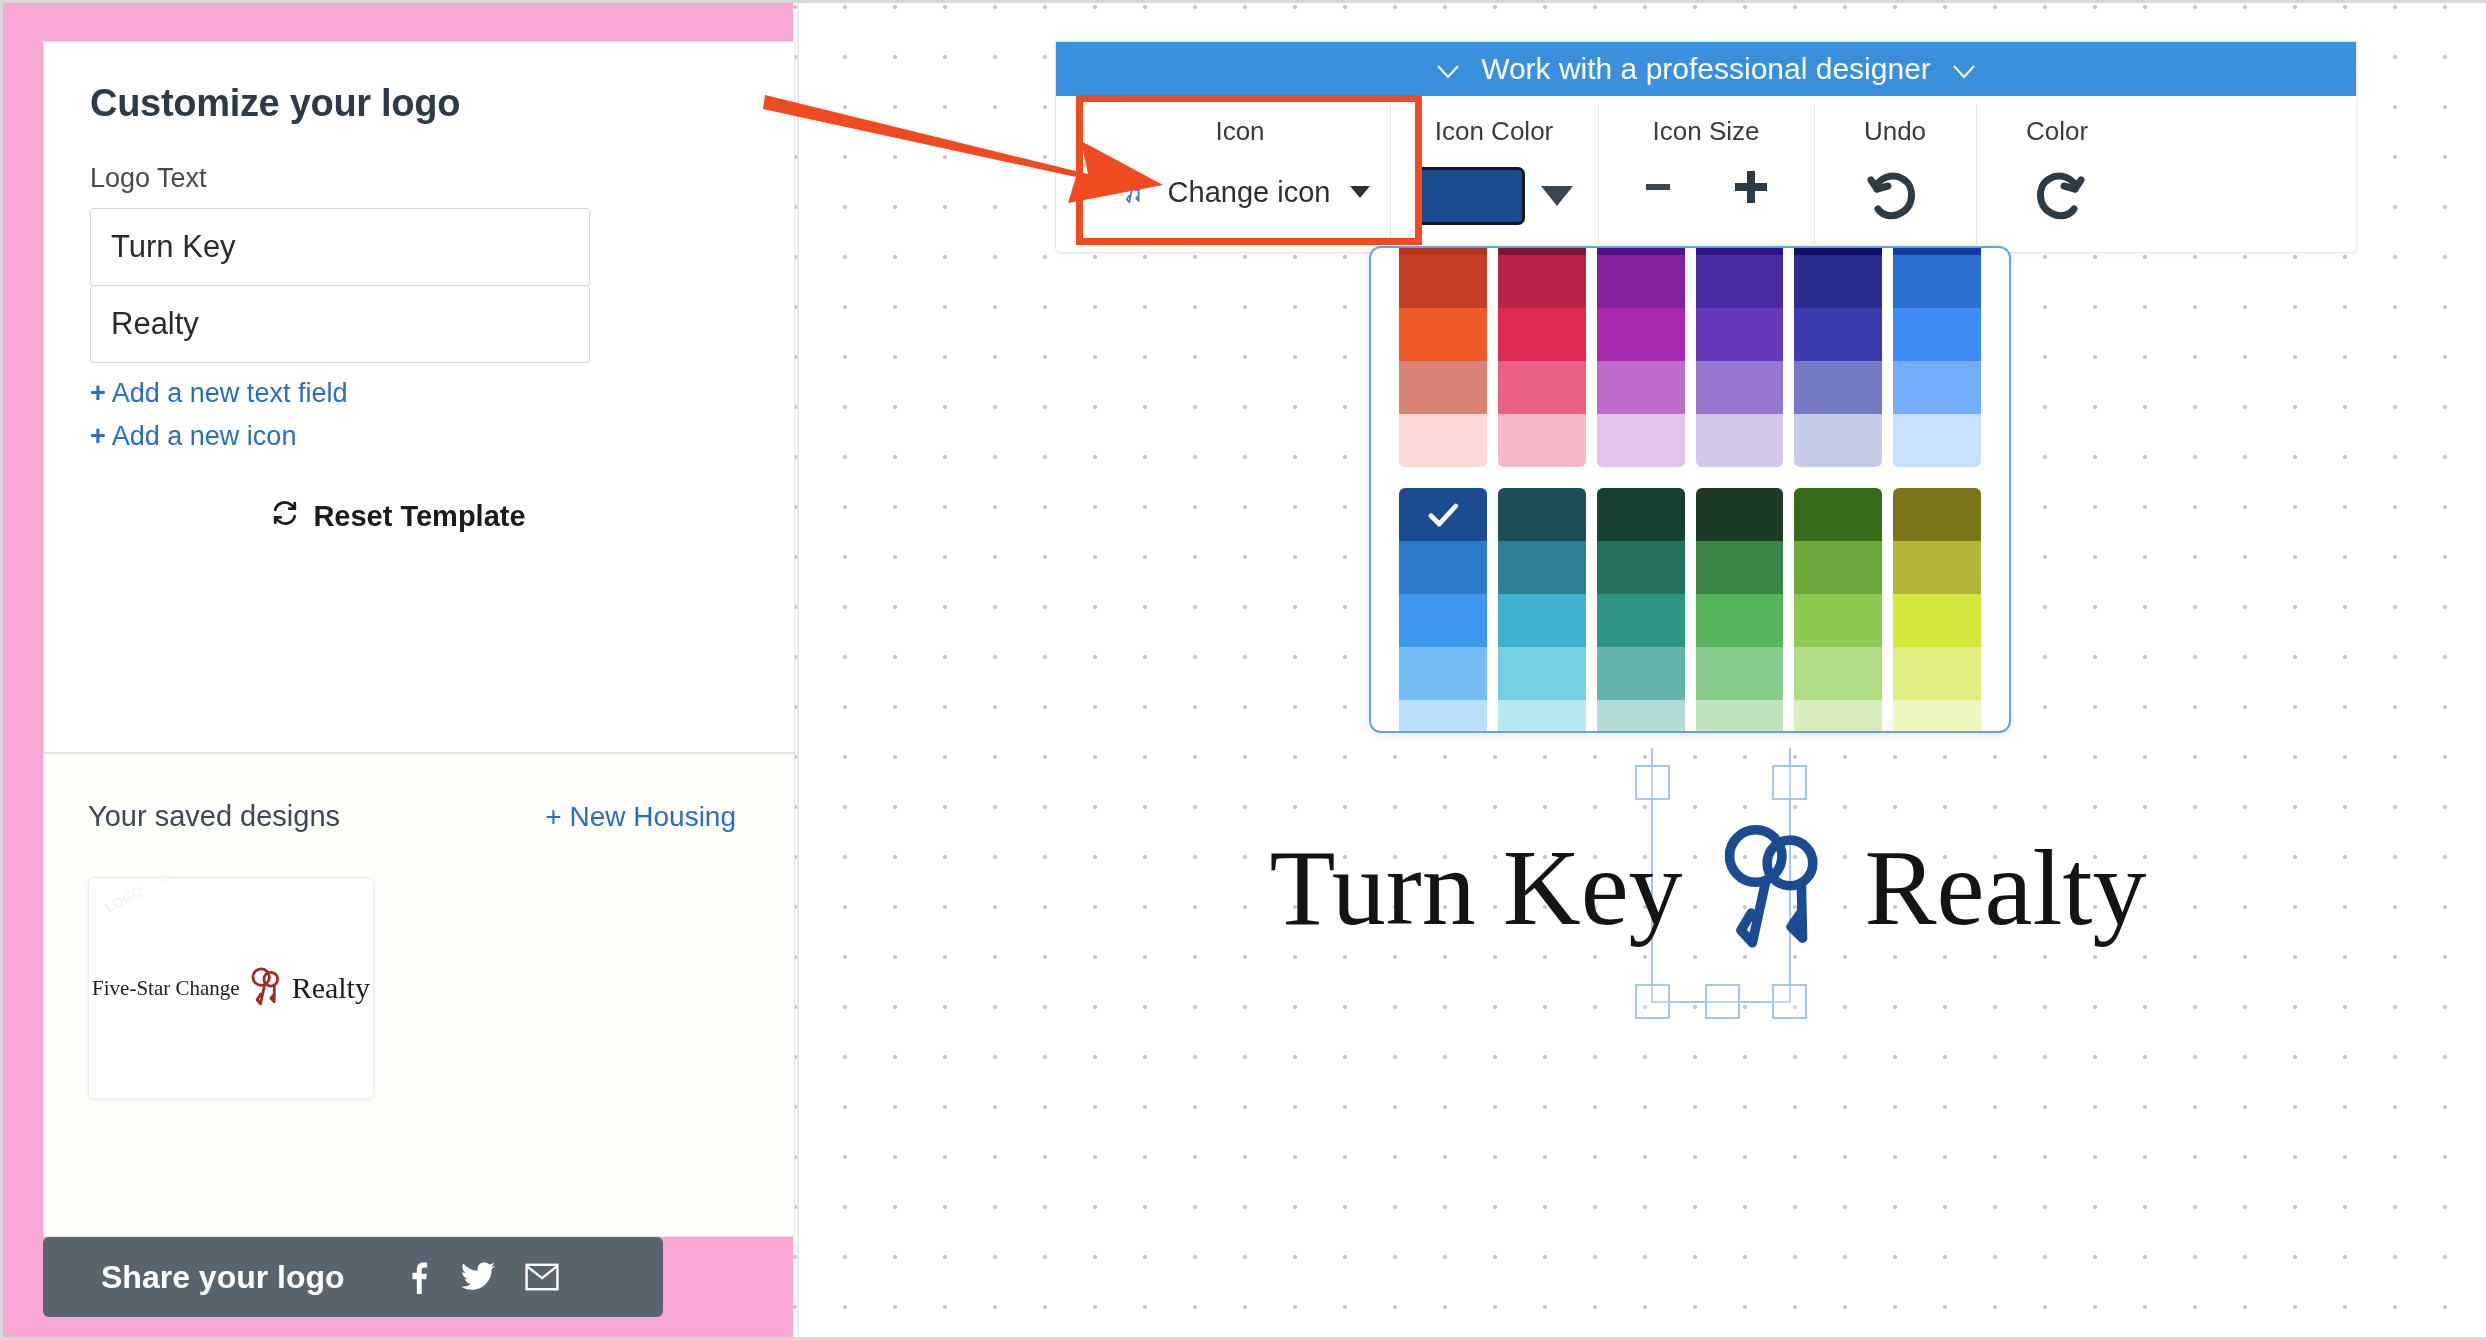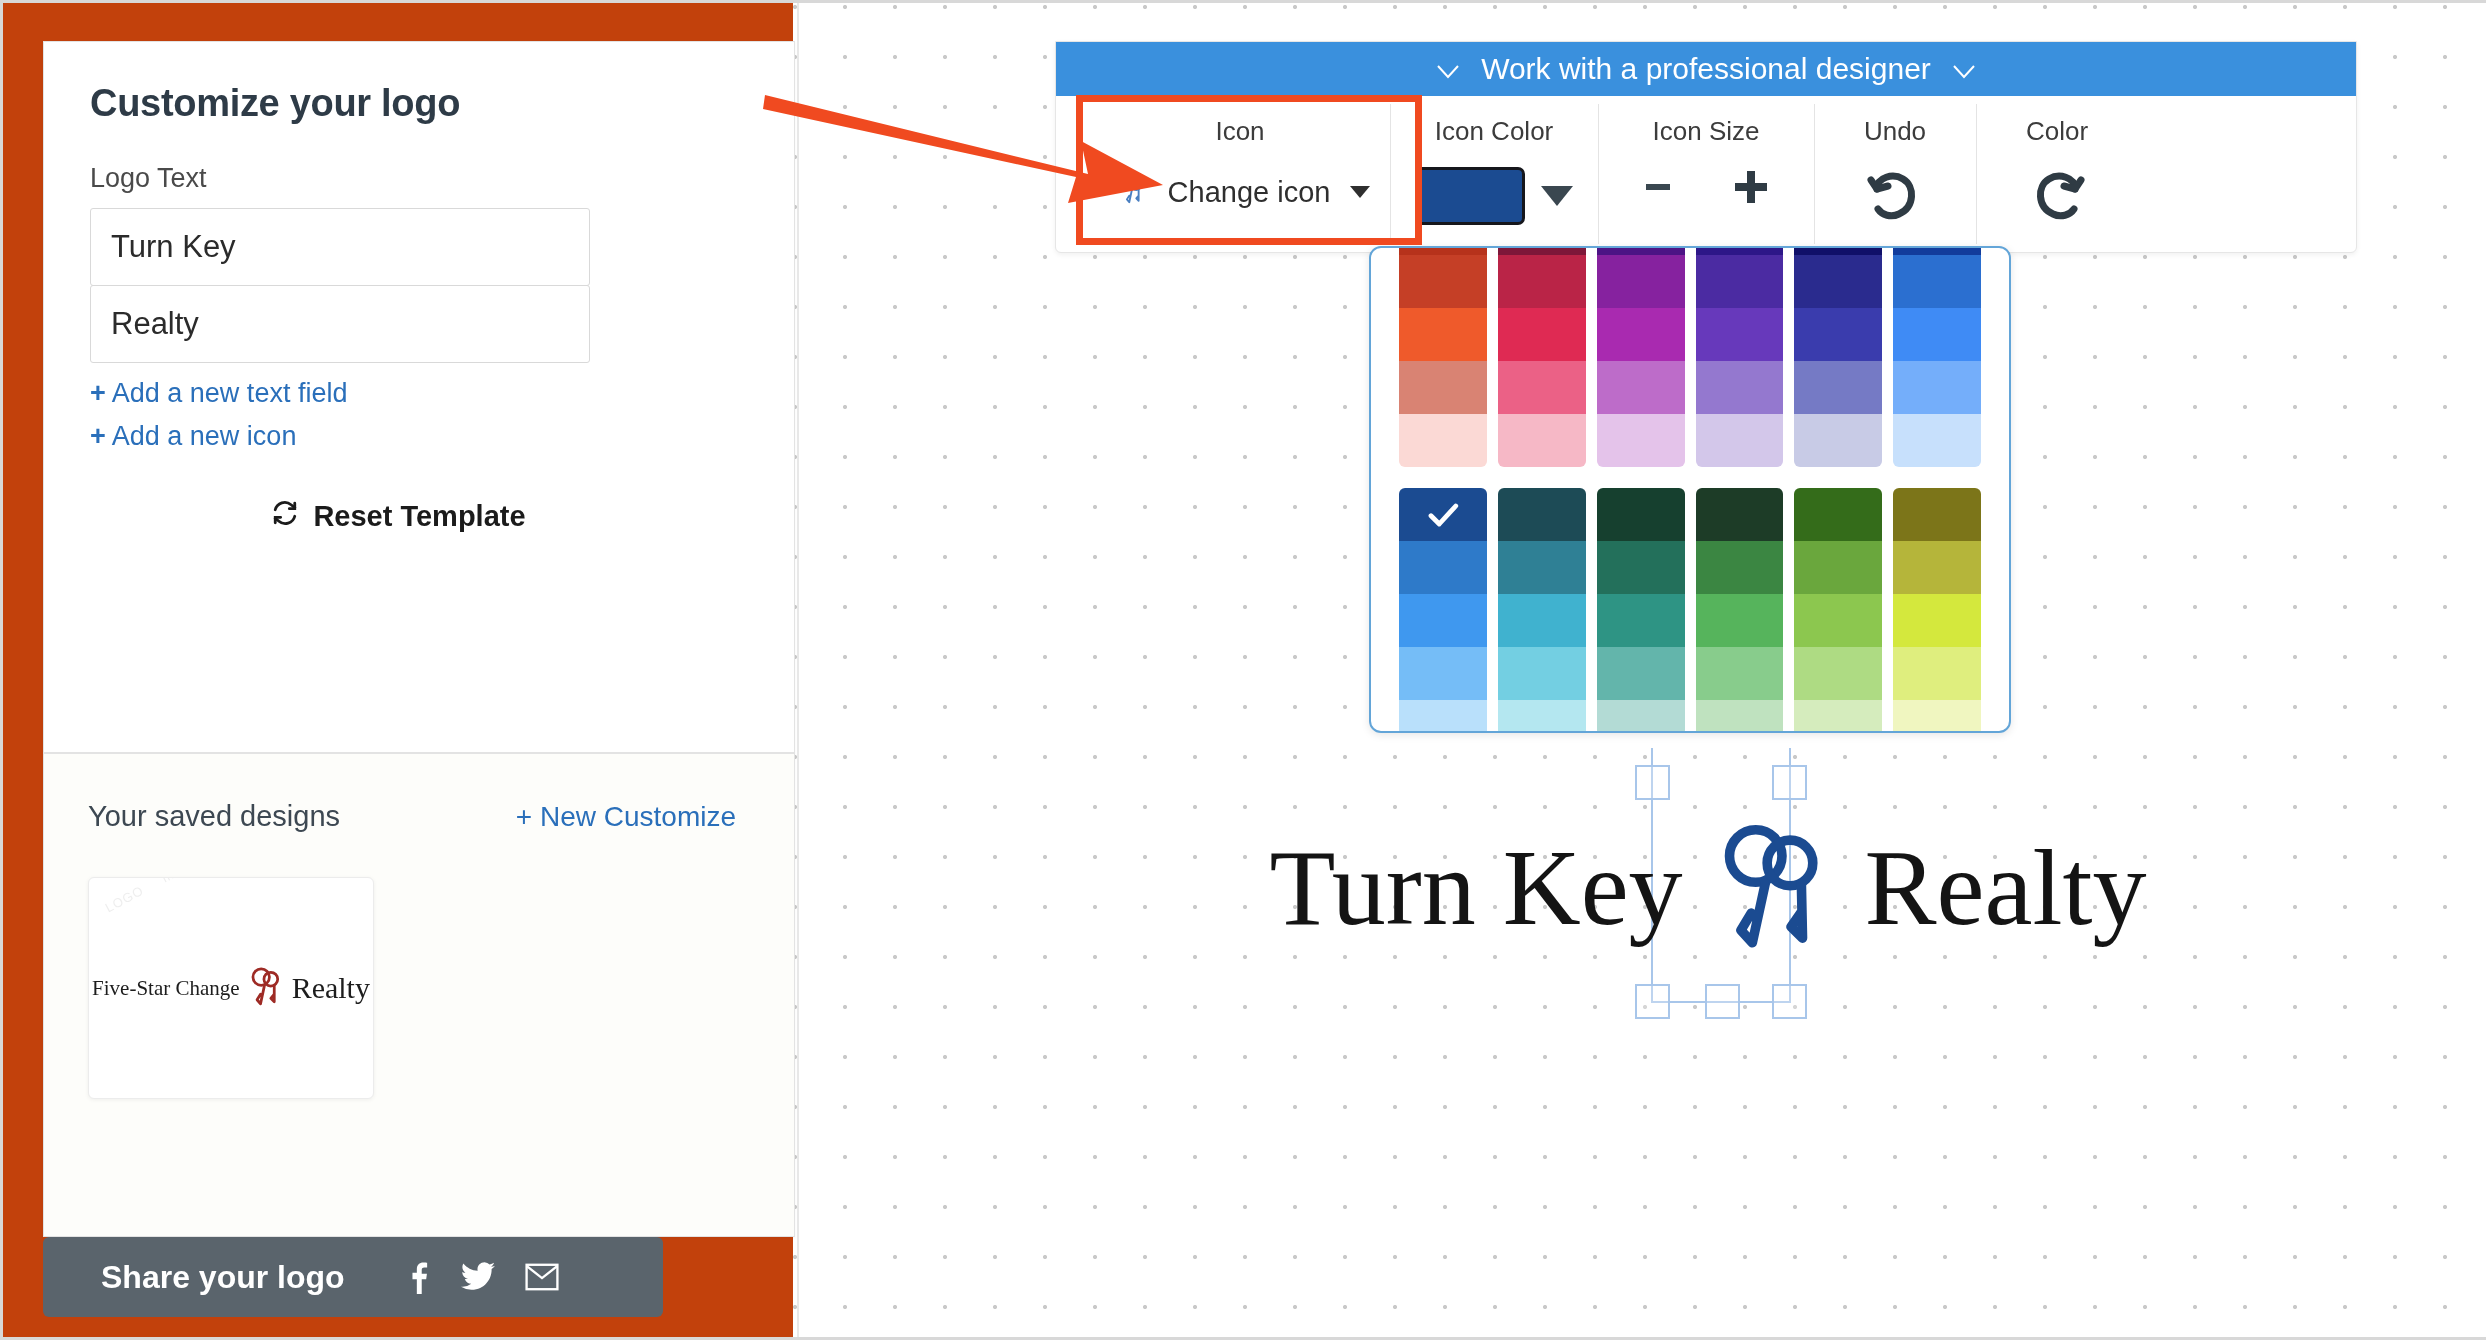--- a/index.html
+++ b/index.html
@@ -6,21 +6,21 @@
   * { box-sizing: border-box; margin: 0; padding: 0; }
   html, body {
     width: 2486px; height: 1340px;
     background: #ffffff;
     font-family: "Liberation Sans", sans-serif;
     overflow: hidden;
   }
   #root {
     position: relative;
     width: 2486px; height: 1340px;
-    background: #c2410c;
+    background: #f9a8d4;
     border: 3px solid #d8d8d8;
   }
 
   
   #canvas {
     position: absolute;
     left: 790px; top: 0px;
     width: 1693px; height: 1334px;
     background-color: #ffffff;
     background-image: radial-gradient(circle, #c9c9c9 2.0px, transparent 2.2px);
@@ -305,21 +305,21 @@
             </svg>
           </span>
           <span>Reset Template</span>
         </span>
       </div>
     </div>
 
     <div id="panel-saved">
       <div id="saved-head">
         <span id="saved-title">Your saved designs</span>
-        <span id="new-template">+ New Customize</span>
+        <span id="new-template">+ New Housing</span>
       </div>
 
       <div id="thumb">
         <div id="thumb-wm">made with LOGO made with LOGO made with LOGO  made with LOGO made with LOGO made with LOGO  made with LOGO made with LOGO made with LOGO  made with LOGO made with LOGO made with LOGO  made with LOGO made with LOGO made with LOGO  made with LOGO made with LOGO made with LOGO  made with LOGO made with LOGO made with LOGO  made with LOGO made with LOGO made with LOGO  made with LOGO made with LOGO made with LOGO  made with LOGO made with LOGO made with LOGO  made with LOGO made with LOGO made with LOGO  made with LOGO made with LOGO made with LOGO  made with LOGO made with LOGO made with LOGO  made with LOGO made with LOGO made with LOGO  made with LOGO made with LOGO made with LOGO  made with LOGO made with LOGO made with LOGO  made with LOGO made with LOGO made with LOGO  made with LOGO made with LOGO made with LOGO  made with LOGO made with LOGO made with LOGO  made with LOGO made with LOGO made with LOGO  made with LOGO made with LOGO made with LOGO  made with LOGO made with LOGO made with LOGO  made with LOGO made with LOGO made with LOGO  made with LOGO made with LOGO made with LOGO  </div>
         <div id="thumb-logo">
           <span class="tl-text tl-left">Five-Star Change</span>
           <span>
             <svg width="44" height="44" viewBox="0 0 64 64" fill="none" stroke="#9e2b25" stroke-width="4" stroke-linecap="round" stroke-linejoin="round">
               <circle cx="25" cy="19" r="12"></circle>
               <path d="M30 30 L24 58 L19 52 L24 44"></path>

